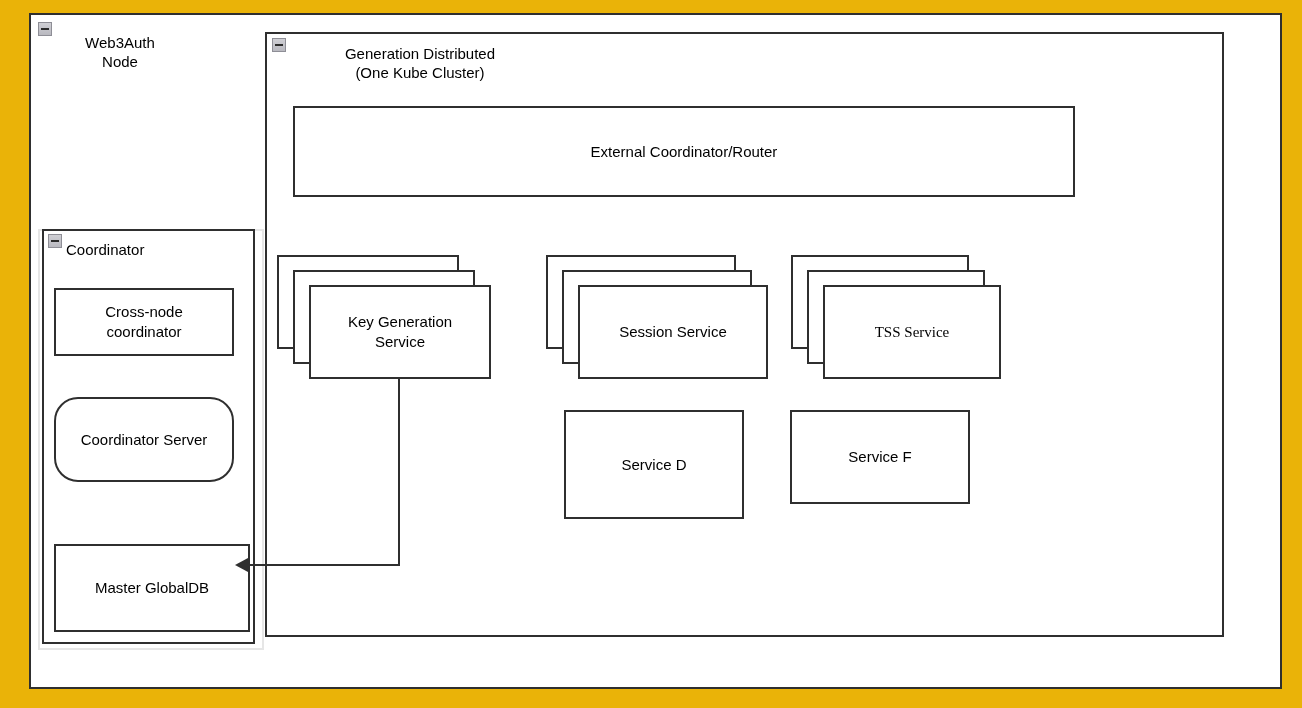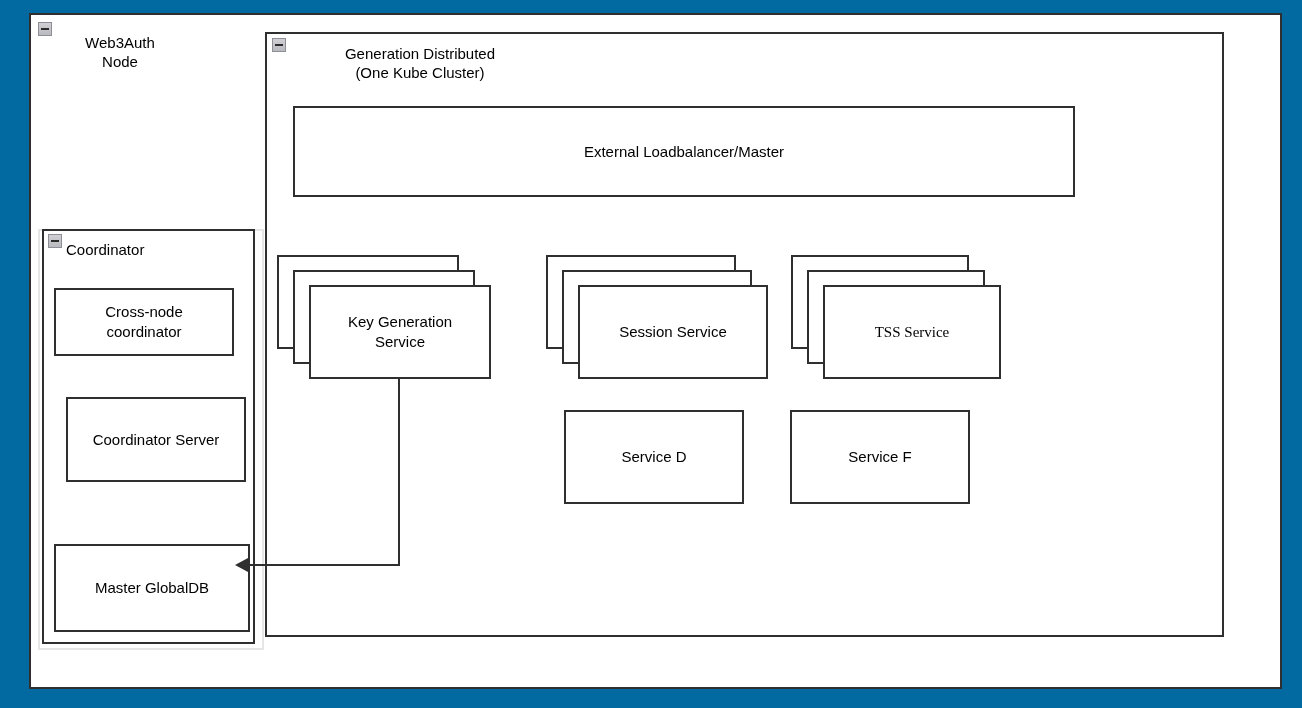--- a/index.html
+++ b/index.html
@@ -8,21 +8,21 @@
     background: #ffffff;
   }
   body {
     font-family: "Liberation Sans", sans-serif;
     -webkit-font-smoothing: antialiased;
   }
   #canvas {
     position: relative;
     width: 1302px;
     height: 708px;
-    background: #0369a1;
+    background: #eab308;
     overflow: hidden;
   }
 
   
   .box {
     position: absolute;
     background: #ffffff;
     border: 2px solid #2f2f2f;
     box-sizing: border-box;
   }
@@ -132,21 +132,21 @@
 Node</div>
 
   <div class="container-box" style="left:265px; top:32px; width:959px; height:605px;"></div>
 
   <div class="collapse-icon" style="left:272px; top:38px;"></div>
 
   <div class="container-title" style="left:290px; top:44px; width:260px;">Generation Distributed
 (One Kube Cluster)</div>
 
   <div class="box" style="left:293px; top:106px; width:782px; height:91px;">
-    <div class="box-label">External Loadbalancer/Master</div>
+    <div class="box-label">External Coordinator/Router</div>
   </div>
 
   <div class="stack" style="left:277px; top:255px; width:214px; height:124px;">
     <div class="layer l1" style="width:182px; height:94px;"></div>
     <div class="layer l2" style="width:182px; height:94px;"></div>
     <div class="layer l3" style="width:182px; height:94px;">
       <div class="box-label">Key Generation
 Service</div>
     </div>
   </div>
@@ -160,42 +160,42 @@
   </div>
 
   <div class="stack" style="left:791px; top:255px; width:210px; height:124px;">
     <div class="layer l1" style="width:178px; height:94px;"></div>
     <div class="layer l2" style="width:178px; height:94px;"></div>
     <div class="layer l3" style="width:178px; height:94px;font-family:Liberation Serif, serif;">
       <div class="box-label">TSS Service</div>
     </div>
   </div>
 
-  <div class="box" style="left:564px; top:410px; width:180px; height:94px;">
+  <div class="box" style="left:564px; top:410px; width:180px; height:109px;">
     <div class="box-label">Service D</div>
   </div>
 
   <div class="box" style="left:790px; top:410px; width:180px; height:94px;padding-left:31px;">
     <div class="box-label">Service F</div>
   </div>
 
   <div class="selection-outline" style="left:38px; top:229px; width:226px; height:421px;"></div>
 
   <div class="container-box" style="left:42px; top:229px; width:213px; height:415px;"></div>
 
   <div class="collapse-icon" style="left:48px; top:234px;"></div>
 
   <div class="container-title" style="left:66px; top:240px; width:150px; text-align:left;">Coordinator</div>
 
   <div class="box" style="left:54px; top:288px; width:180px; height:68px;">
     <div class="box-label">Cross-node
 coordinator</div>
   </div>
 
-  <div class="box" style="left:66px; top:397px; width:180px; height:85px;">
+  <div class="box" style="left:54px; top:397px; width:180px; height:85px;border-radius:24px;">
     <div class="box-label">Coordinator Server</div>
   </div>
 
   <div class="box" style="left:54px; top:544px; width:196px; height:88px;">
     <div class="box-label">Master GlobalDB</div>
   </div>
 
   <div class="conn-line" style="left:398px; top:378px; width:2px; height:188px;"></div>
   <div class="conn-line" style="left:248px; top:564px; width:152px; height:2px;"></div>
   <div class="arrow-head" style="left:235px; top:558px;"></div>

